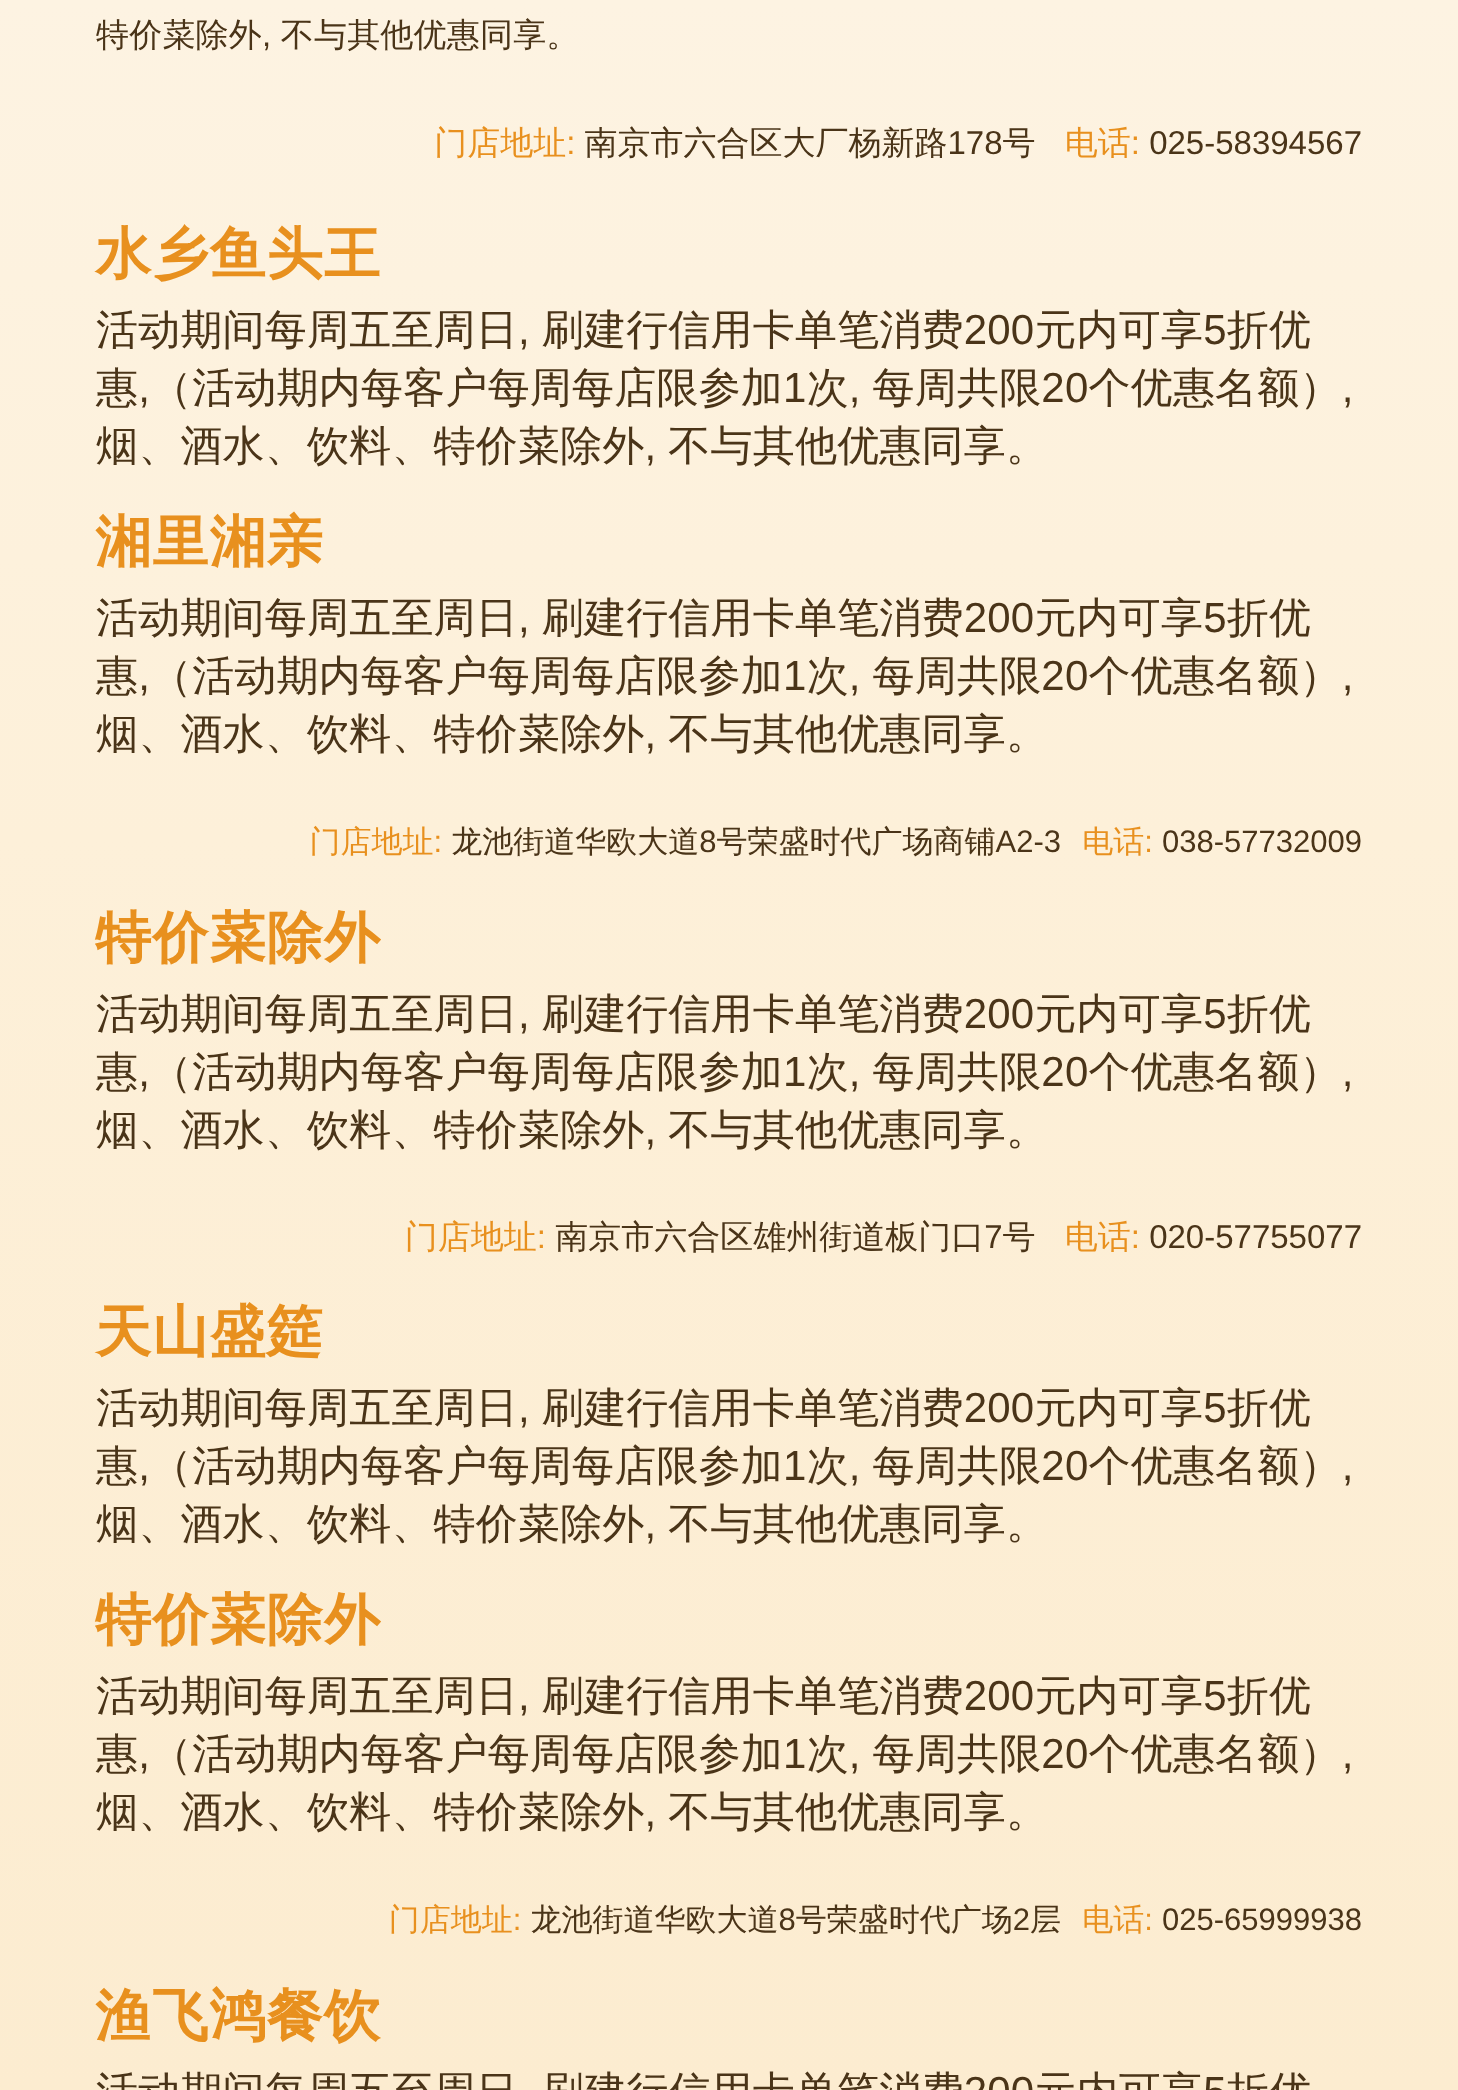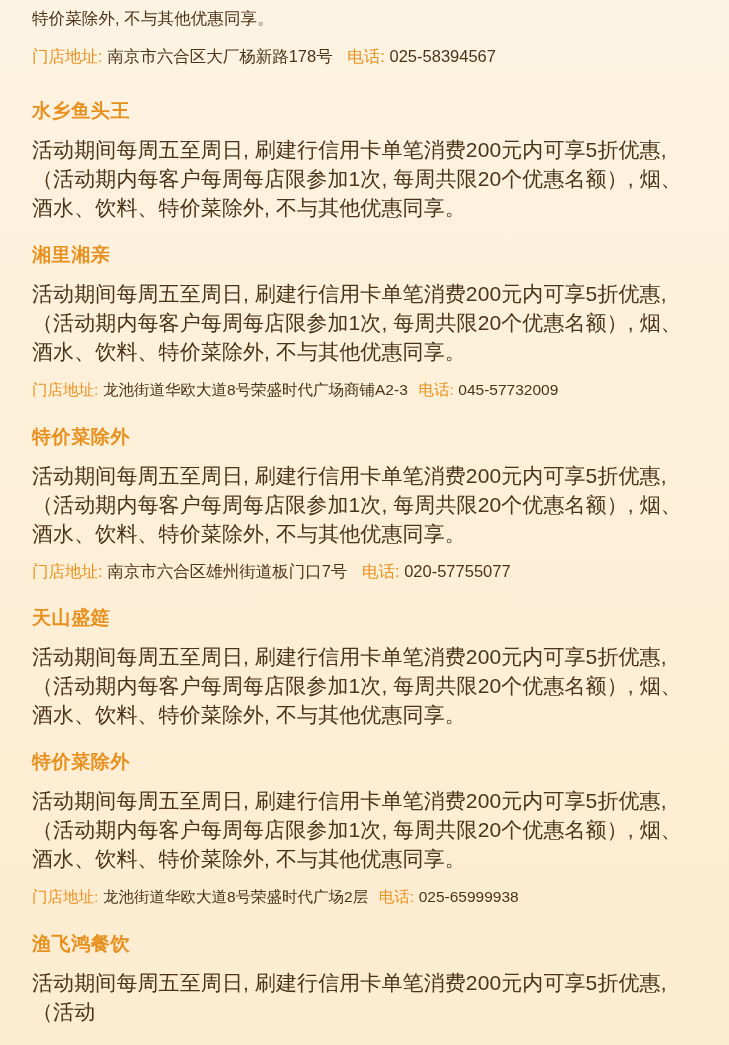--- a/index.html
+++ b/index.html
@@ -12,56 +12,57 @@
     overflow: hidden;
     background: linear-gradient(180deg, #fdf3e2 0%, #fdf0d9 40%, #fcecd0 100%);
     font-family: "Liberation Sans", "DejaVu Sans", sans-serif;
     color: #3d2b15;
   }
   .page {
     position: relative;
     width: 729px;
     height: 1045px;
     box-sizing: border-box;
-    padding: 0 32px;
+    padding: 0 48px;
   }
   .top-partial {
     padding-top: 4px;
   }
   .body-text {
     font-size: 16.5px;
     line-height: 29px;
     color: #4a3418;
     letter-spacing: 0.1px;
     margin: 0;
   }
   .store-block {
     margin-top: 18px;
   }
   .store-name {
-    font-size: 19px;
+    font-size: 28px;
     font-weight: bold;
     color: #e8901e;
     line-height: 30px;
     margin: 0 0 9px 0;
     letter-spacing: 0.6px;
   }
   .promo-desc {
     font-size: 21px;
     line-height: 29px;
     color: #4a3418;
     margin: 0;
     letter-spacing: 0.1px;
   }
   .addr-line {
-    margin-top: 9px;
+    margin-top: 25px;
     font-size: 16.5px;
     line-height: 28px;
     color: #4a3418;
     white-space: nowrap;
+    text-align: right;
   }
   .addr-label, .tel-label {
     color: #e8901e;
   }
   .addr-value {
     color: #4a3418;
   }
   .tel-label {
     margin-left: 10px;
   }
@@ -101,21 +102,21 @@
     <p class="promo-desc">活动期间每周五至周日, 刷建行信用卡单笔消费200元内可享5折优惠,（活动期内每客户每周每店限参加1次, 每周共限20个优惠名额）, 烟、酒水、饮料、特价菜除外, 不与其他优惠同享。</p>
   </div>
 
   <div class="store-block">
     <h2 class="store-name">湘里湘亲</h2>
     <p class="promo-desc">活动期间每周五至周日, 刷建行信用卡单笔消费200元内可享5折优惠,（活动期内每客户每周每店限参加1次, 每周共限20个优惠名额）, 烟、酒水、饮料、特价菜除外, 不与其他优惠同享。</p>
     <div class="addr-line tight">
       <span class="addr-label">门店地址:</span>
       <span class="addr-value">龙池街道华欧大道8号荣盛时代广场商铺A2-3</span>
       <span class="tel-label">电话:</span>
-      <span class="tel-value">045-57732009</span>
+      <span class="tel-value">038-57732009</span>
     </div>
   </div>
 
   <div class="store-block">
     <h2 class="store-name">特价菜除外</h2>
     <p class="promo-desc">活动期间每周五至周日, 刷建行信用卡单笔消费200元内可享5折优惠,（活动期内每客户每周每店限参加1次, 每周共限20个优惠名额）, 烟、酒水、饮料、特价菜除外, 不与其他优惠同享。</p>
     <div class="addr-line">
       <span class="addr-label">门店地址:</span>
       <span class="addr-value">南京市六合区雄州街道板门口7号</span>
       <span class="tel-label">电话:</span>

